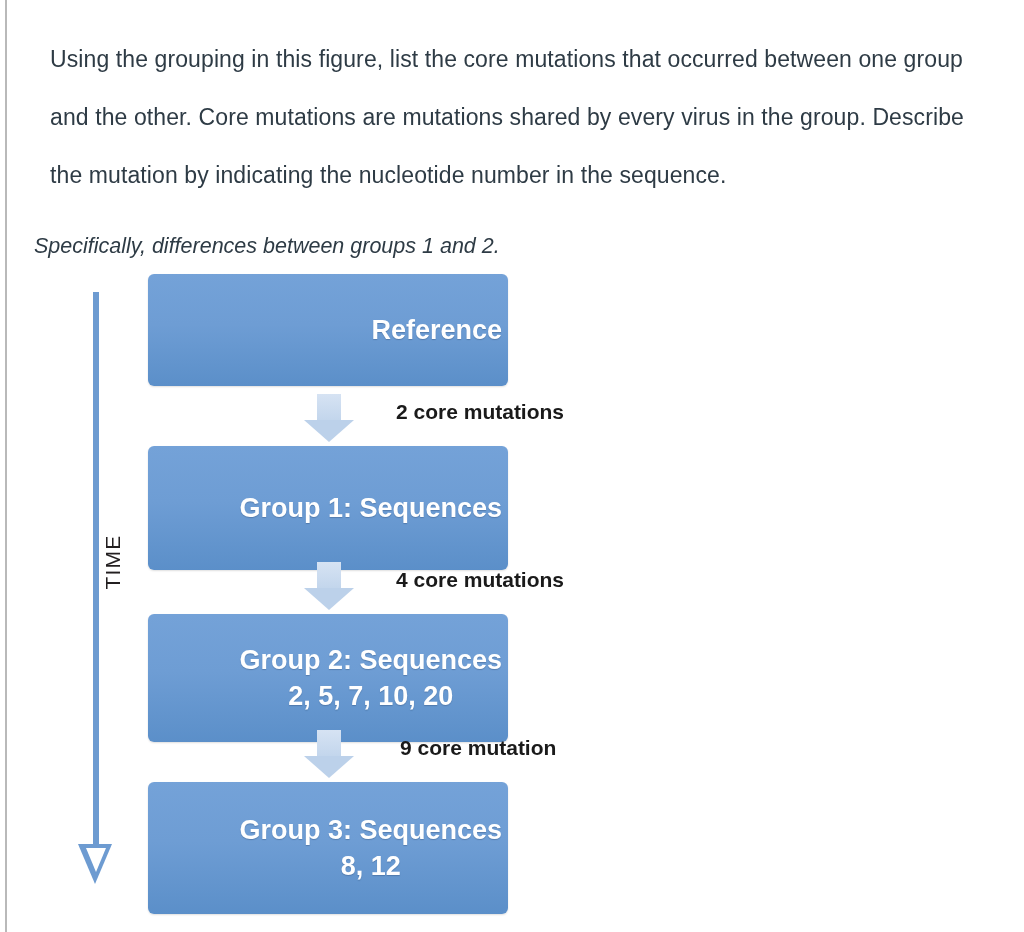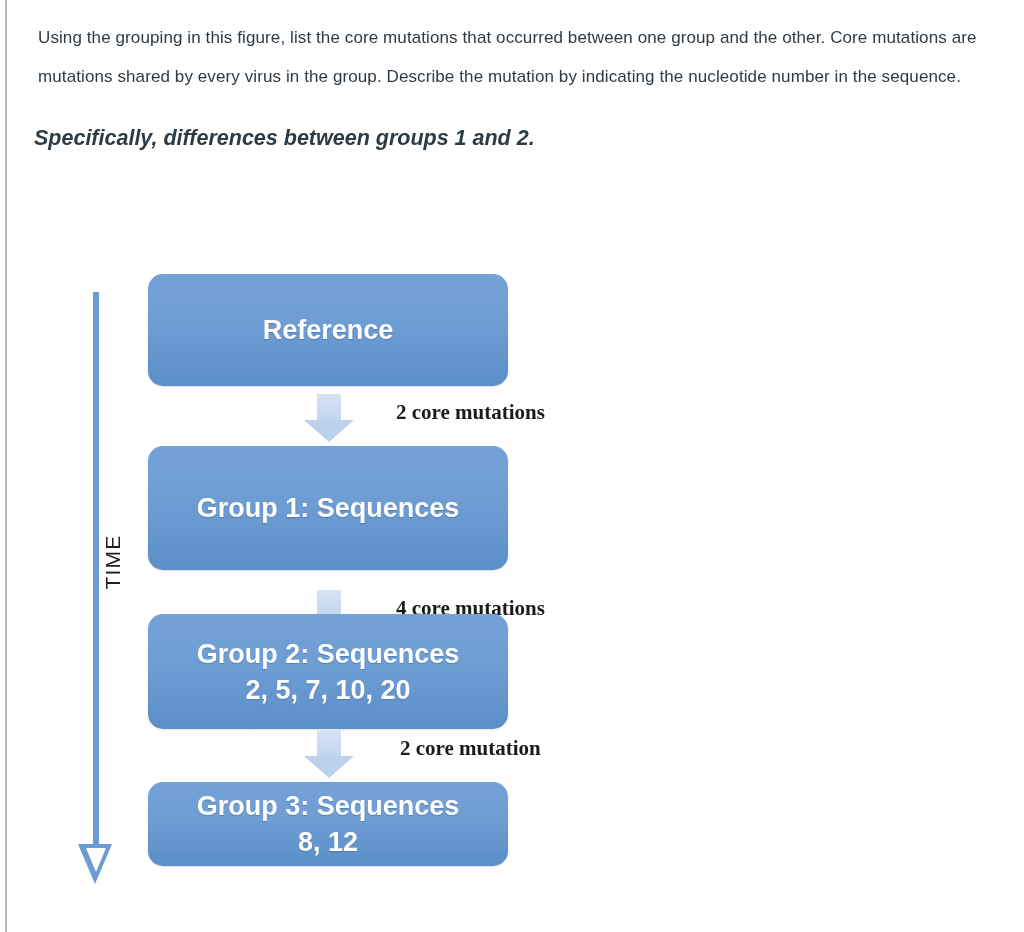--- a/index.html
+++ b/index.html
@@ -26,33 +26,33 @@
   }
 
   
   .question-block {
     position: absolute;
     left: 34px;
     top: 14px;
     width: 955px;
   }
   .question-paragraph {
-    margin: 4px;
-    font-size: 17px;
-    line-height: 39px;
+    margin: 16px;
+    font-size: 23px;
+    line-height: 58px;
     color: #2e3b45;
     font-family: "Liberation Sans", sans-serif;
     letter-spacing: 0.1px;
   }
   .question-emphasis {
     margin: 0;
     margin-top: 27px;
     font-size: 21.5px;
     line-height: 30px;
-    font-weight: bold;
+    font-weight: normal;
     font-style: italic;
     color: #2e3b45;
     font-family: "Liberation Sans", sans-serif;
   }
 
   
   .figure {
     position: absolute;
     left: 0;
     top: 262px;
@@ -108,55 +108,55 @@
     transform: rotate(-90deg);
     transform-origin: center center;
     white-space: nowrap;
   }
 
   
   .node-box {
     position: absolute;
     left: 148px;
     width: 360px;
-    border-radius: 15px;
+    border-radius: 6px;
     background: linear-gradient(to bottom, #74a2d8 0%, #6e9dd4 45%, #5b8fc9 100%);
     box-shadow: 0 1px 2px rgba(0,0,0,0.13);
     display: flex;
     align-items: center;
-    justify-content: center;
+    justify-content: flex-end;
     text-align: center;
     box-sizing: border-box;
   }
   .node-text {
     color: #ffffff;
     font-size: 27px;
     line-height: 36px;
     font-weight: bold;
     font-family: "Liberation Sans", sans-serif;
     text-shadow: 0 1px 1px rgba(40,70,110,0.35);
     padding: 0 6px;
   }
   .node-text .line2 { display: block; }
 
   #box-reference { top: 12px;  height: 112px; }
   #box-group1    { top: 184px; height: 124px; }
-  #box-group2    { top: 352px; height: 115px; }
-  #box-group3    { top: 520px; height: 84px; }
+  #box-group2    { top: 352px; height: 128px; }
+  #box-group3    { top: 520px; height: 132px; }
 
   
   .step {
     position: absolute;
     left: 148px;
     width: 480px;
     height: 56px;
     display: block;
   }
   #step-1 { top: 128px; }
-  #step-2 { top: 296px; margin-top: 28px; }
+  #step-2 { top: 296px; }
   #step-3 { top: 464px; }
 
   .block-arrow {
     position: absolute;
     left: 156px;
     top: 4px;
     width: 50px;
     height: 48px;
   }
   .block-arrow .shaft {
@@ -177,21 +177,21 @@
     border-right: 25px solid transparent;
     border-top: 22px solid #bcd1ea;
   }
   .step-label {
     position: absolute;
     left: 248px;
     top: 10px;
     font-size: 21px;
     font-weight: bold;
     color: #1a1a1a;
-    font-family: Liberation Serif, serif;
+    font-family: Liberation Sans, sans-serif;
     white-space: nowrap;
   }
   #step-3 .step-label { left: 252px; }
 </style>
 </head>
 <body>
 
 <div class="left-rule"></div>
 
 <div class="question-block">
@@ -241,21 +241,21 @@
       <span>Group 2: Sequences</span>
       <span class="line2">2, 5, 7, 10, 20</span>
     </div>
   </div>
 
   <div class="step" id="step-3">
     <div class="block-arrow">
       <div class="shaft"></div>
       <div class="head"></div>
     </div>
-    <div class="step-label">2 core mutation</div>
+    <div class="step-label">9 core mutation</div>
   </div>
 
   <div class="node-box" id="box-group3">
     <div class="node-text">
       <span>Group 3: Sequences</span>
       <span class="line2">8, 12</span>
     </div>
   </div>
 
 </div>

